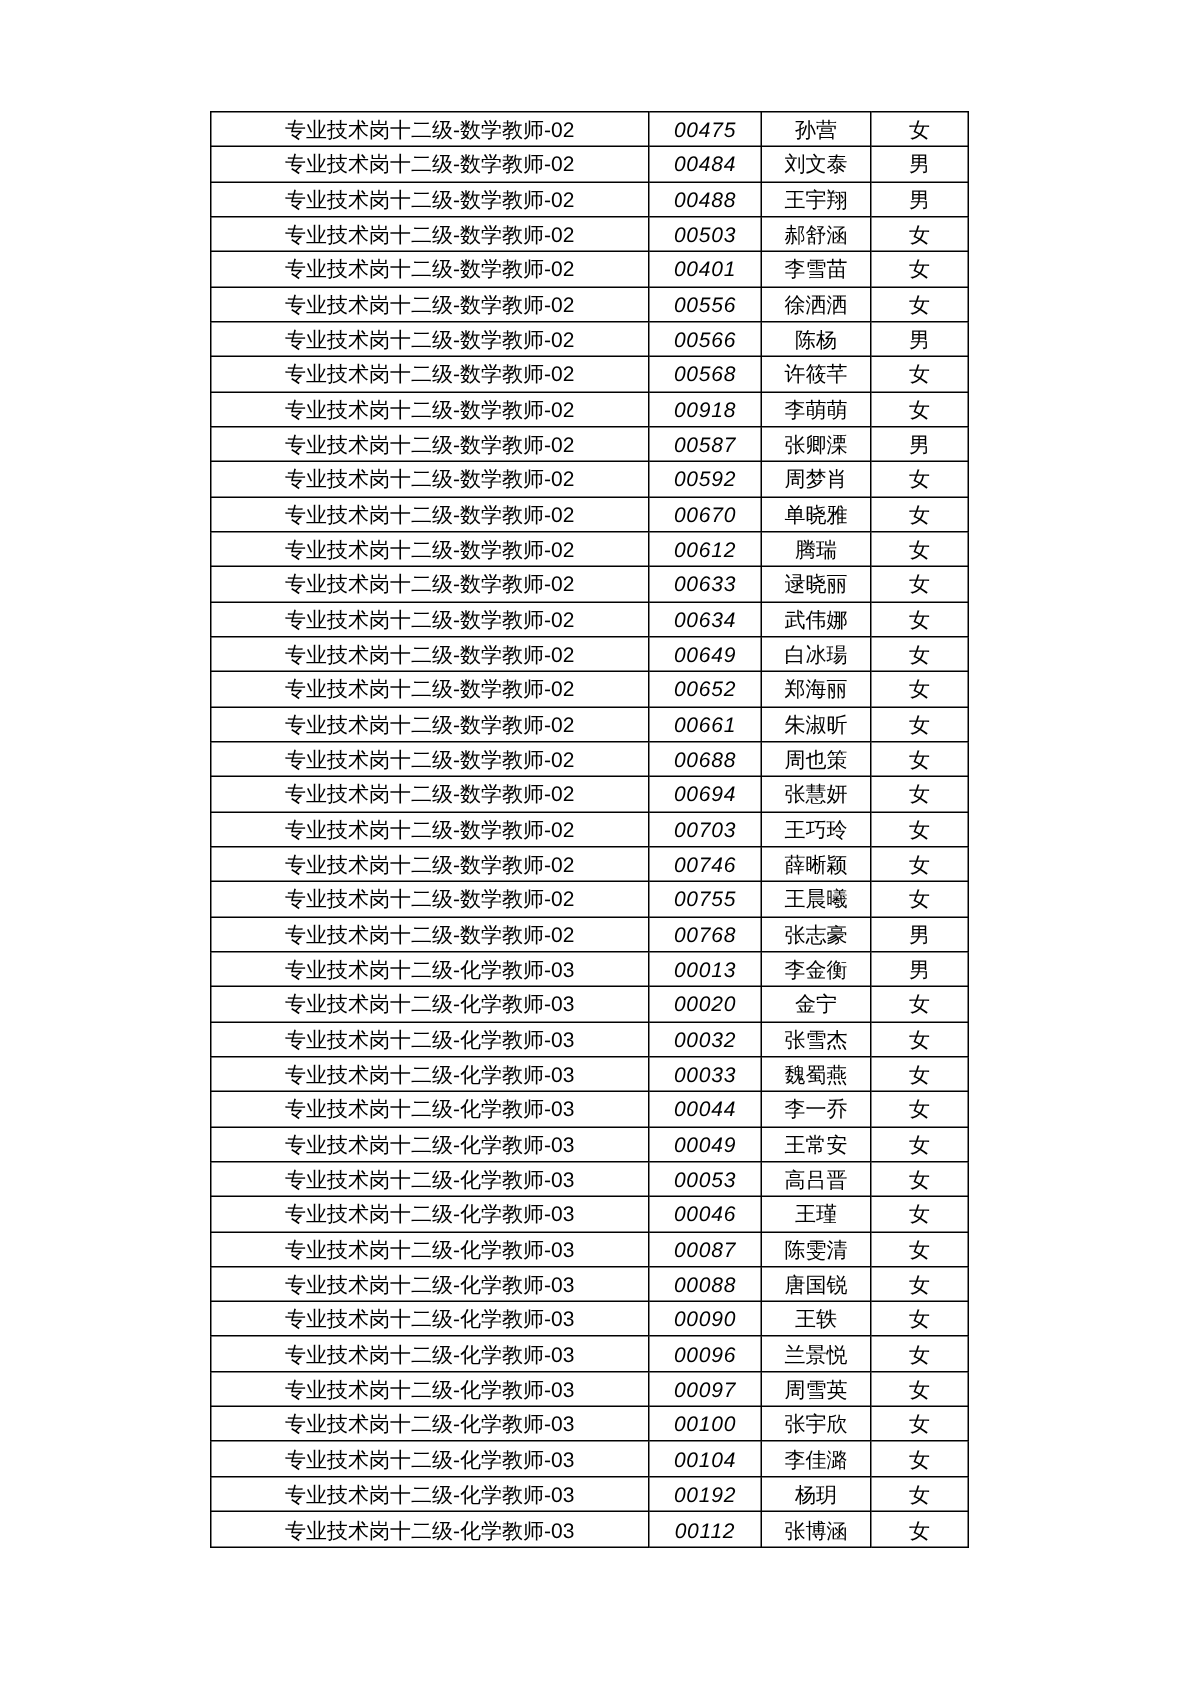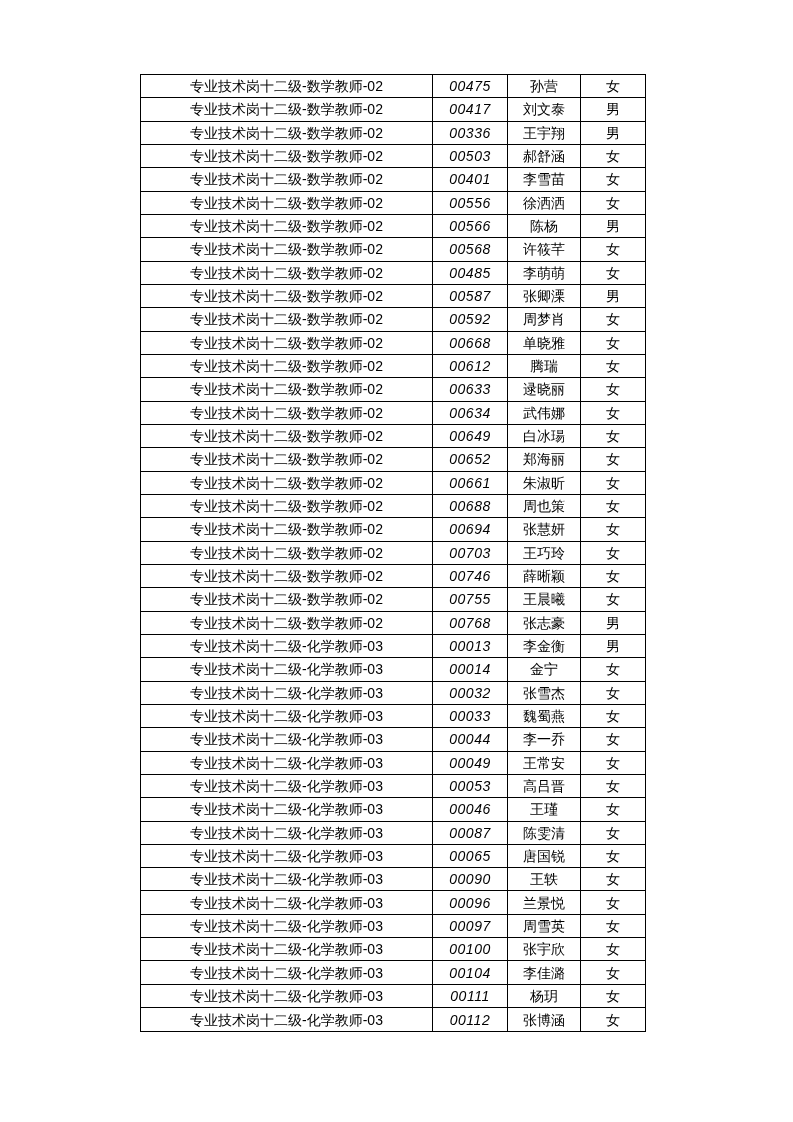--- a/index.html
+++ b/index.html
@@ -60,27 +60,27 @@
     </colgroup>
     <tbody>
         <tr>
           <td class="col-position">专业技术岗十二级-数学教师-02</td>
           <td class="col-code">00475</td>
           <td class="col-name">孙营</td>
           <td class="col-gender">女</td>
         </tr>
         <tr>
           <td class="col-position">专业技术岗十二级-数学教师-02</td>
-          <td class="col-code">00417</td>
+          <td class="col-code">00484</td>
           <td class="col-name">刘文泰</td>
           <td class="col-gender">男</td>
         </tr>
         <tr>
           <td class="col-position">专业技术岗十二级-数学教师-02</td>
-          <td class="col-code">00336</td>
+          <td class="col-code">00488</td>
           <td class="col-name">王宇翔</td>
           <td class="col-gender">男</td>
         </tr>
         <tr>
           <td class="col-position">专业技术岗十二级-数学教师-02</td>
           <td class="col-code">00503</td>
           <td class="col-name">郝舒涵</td>
           <td class="col-gender">女</td>
         </tr>
         <tr>
@@ -102,39 +102,39 @@
           <td class="col-gender">男</td>
         </tr>
         <tr>
           <td class="col-position">专业技术岗十二级-数学教师-02</td>
           <td class="col-code">00568</td>
           <td class="col-name">许筱芊</td>
           <td class="col-gender">女</td>
         </tr>
         <tr>
           <td class="col-position">专业技术岗十二级-数学教师-02</td>
-          <td class="col-code">00485</td>
+          <td class="col-code">00918</td>
           <td class="col-name">李萌萌</td>
           <td class="col-gender">女</td>
         </tr>
         <tr>
           <td class="col-position">专业技术岗十二级-数学教师-02</td>
           <td class="col-code">00587</td>
           <td class="col-name">张卿溧</td>
           <td class="col-gender">男</td>
         </tr>
         <tr>
           <td class="col-position">专业技术岗十二级-数学教师-02</td>
           <td class="col-code">00592</td>
           <td class="col-name">周梦肖</td>
           <td class="col-gender">女</td>
         </tr>
         <tr>
           <td class="col-position">专业技术岗十二级-数学教师-02</td>
-          <td class="col-code">00668</td>
+          <td class="col-code">00670</td>
           <td class="col-name">单晓雅</td>
           <td class="col-gender">女</td>
         </tr>
         <tr>
           <td class="col-position">专业技术岗十二级-数学教师-02</td>
           <td class="col-code">00612</td>
           <td class="col-name">腾瑞</td>
           <td class="col-gender">女</td>
         </tr>
         <tr>
@@ -204,21 +204,21 @@
           <td class="col-gender">男</td>
         </tr>
         <tr>
           <td class="col-position">专业技术岗十二级-化学教师-03</td>
           <td class="col-code">00013</td>
           <td class="col-name">李金衡</td>
           <td class="col-gender">男</td>
         </tr>
         <tr>
           <td class="col-position">专业技术岗十二级-化学教师-03</td>
-          <td class="col-code">00014</td>
+          <td class="col-code">00020</td>
           <td class="col-name">金宁</td>
           <td class="col-gender">女</td>
         </tr>
         <tr>
           <td class="col-position">专业技术岗十二级-化学教师-03</td>
           <td class="col-code">00032</td>
           <td class="col-name">张雪杰</td>
           <td class="col-gender">女</td>
         </tr>
         <tr>
@@ -252,21 +252,21 @@
           <td class="col-gender">女</td>
         </tr>
         <tr>
           <td class="col-position">专业技术岗十二级-化学教师-03</td>
           <td class="col-code">00087</td>
           <td class="col-name">陈雯清</td>
           <td class="col-gender">女</td>
         </tr>
         <tr>
           <td class="col-position">专业技术岗十二级-化学教师-03</td>
-          <td class="col-code">00065</td>
+          <td class="col-code">00088</td>
           <td class="col-name">唐国锐</td>
           <td class="col-gender">女</td>
         </tr>
         <tr>
           <td class="col-position">专业技术岗十二级-化学教师-03</td>
           <td class="col-code">00090</td>
           <td class="col-name">王轶</td>
           <td class="col-gender">女</td>
         </tr>
         <tr>
@@ -288,21 +288,21 @@
           <td class="col-gender">女</td>
         </tr>
         <tr>
           <td class="col-position">专业技术岗十二级-化学教师-03</td>
           <td class="col-code">00104</td>
           <td class="col-name">李佳潞</td>
           <td class="col-gender">女</td>
         </tr>
         <tr>
           <td class="col-position">专业技术岗十二级-化学教师-03</td>
-          <td class="col-code">00111</td>
+          <td class="col-code">00192</td>
           <td class="col-name">杨玥</td>
           <td class="col-gender">女</td>
         </tr>
         <tr>
           <td class="col-position">专业技术岗十二级-化学教师-03</td>
           <td class="col-code">00112</td>
           <td class="col-name">张博涵</td>
           <td class="col-gender">女</td>
         </tr>
       </tbody>

